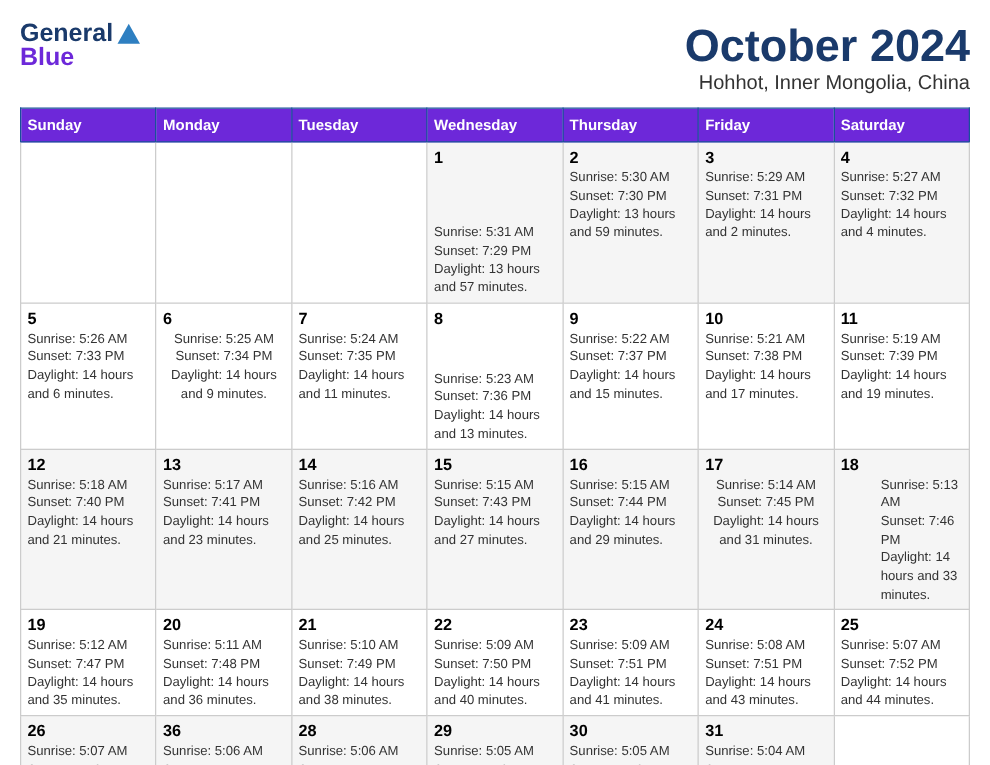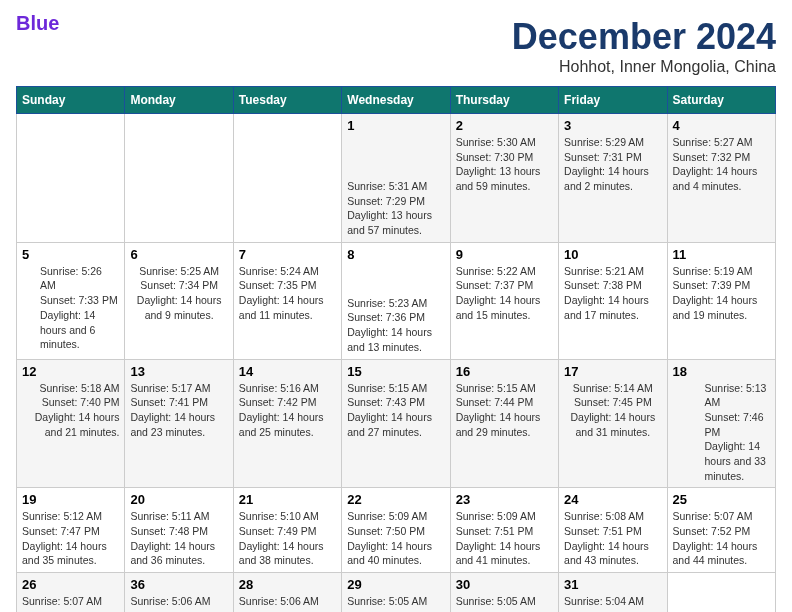--- a/index.html
+++ b/index.html
@@ -38,21 +38,21 @@
       font-size: 16px;
       color: #333;
       margin-left: 26px;
     }
     table {
       width: 100%;
       border-collapse: collapse;
       font-size: 11px;
     }
     thead tr th {
-      background-color: #0f766e;
+      background-color: #6d28d9;
       color: #fff;
       text-align: left;
       padding: 6px 5px;
       font-size: 12px;
       font-weight: bold;
       border: 1px solid #1a5099;
     }
     tbody tr td {
       vertical-align: top;
       border: 1px solid #ccc;
@@ -77,24 +77,30 @@
     }
     .empty-cell {
       background: #fff !important;
     }
   </style>
 </head>
 <body>
 
 <div class="header">
   <div class="logo">
+    <div class="logo-top">
+      <span style="font-size:20px;font-weight:bold;color:#1a3a6b;">General</span>
+      <svg width="22" height="22" viewBox="0 0 22 22">
+        <polygon points="11,2 20,18 2,18" fill="#2e7fc1"></polygon>
+      </svg>
+    </div>
     <span style="font-size:20px;font-weight:bold;color:#6d28d9;margin-top:-4px;">Blue</span>
   </div>
   <div class="title-area">
-    <div class="title-month">December 2024</div>
+    <div class="title-month">October 2024</div>
     <div class="title-location">Hohhot, Inner Mongolia, China</div>
   </div>
 </div>
 
 <table>
   <thead>
     <tr>
     <th>Sunday</th>
         <th>Monday</th>
         <th>Tuesday</th>
@@ -130,21 +136,21 @@
         <td>
           <div class="day-num">4</div>
           <div class="day-info" style="white-space: pre-line;">Sunrise: 5:27 AM
 Sunset: 7:32 PM
 Daylight: 14 hours and 4 minutes.</div>
         </td>
       </tr>
       <tr>
         <td>
           <div class="day-num">5</div>
-          <div class="day-info" style="white-space: pre-line; margin-left: 18px;">Sunrise: 5:26 AM
+          <div class="day-info" style="white-space: pre-line;">Sunrise: 5:26 AM
 Sunset: 7:33 PM
 Daylight: 14 hours and 6 minutes.</div>
         </td>
         <td>
           <div class="day-num">6</div>
           <div class="day-info" style="white-space: pre-line; text-align: center;">Sunrise: 5:25 AM
 Sunset: 7:34 PM
 Daylight: 14 hours and 9 minutes.</div>
         </td>
         <td>
@@ -174,21 +180,21 @@
         <td>
           <div class="day-num">11</div>
           <div class="day-info" style="white-space: pre-line;">Sunrise: 5:19 AM
 Sunset: 7:39 PM
 Daylight: 14 hours and 19 minutes.</div>
         </td>
       </tr>
       <tr>
         <td>
           <div class="day-num">12</div>
-          <div class="day-info" style="white-space: pre-line; text-align: right;">Sunrise: 5:18 AM
+          <div class="day-info" style="white-space: pre-line;">Sunrise: 5:18 AM
 Sunset: 7:40 PM
 Daylight: 14 hours and 21 minutes.</div>
         </td>
         <td>
           <div class="day-num">13</div>
           <div class="day-info" style="white-space: pre-line;">Sunrise: 5:17 AM
 Sunset: 7:41 PM
 Daylight: 14 hours and 23 minutes.</div>
         </td>
         <td>

